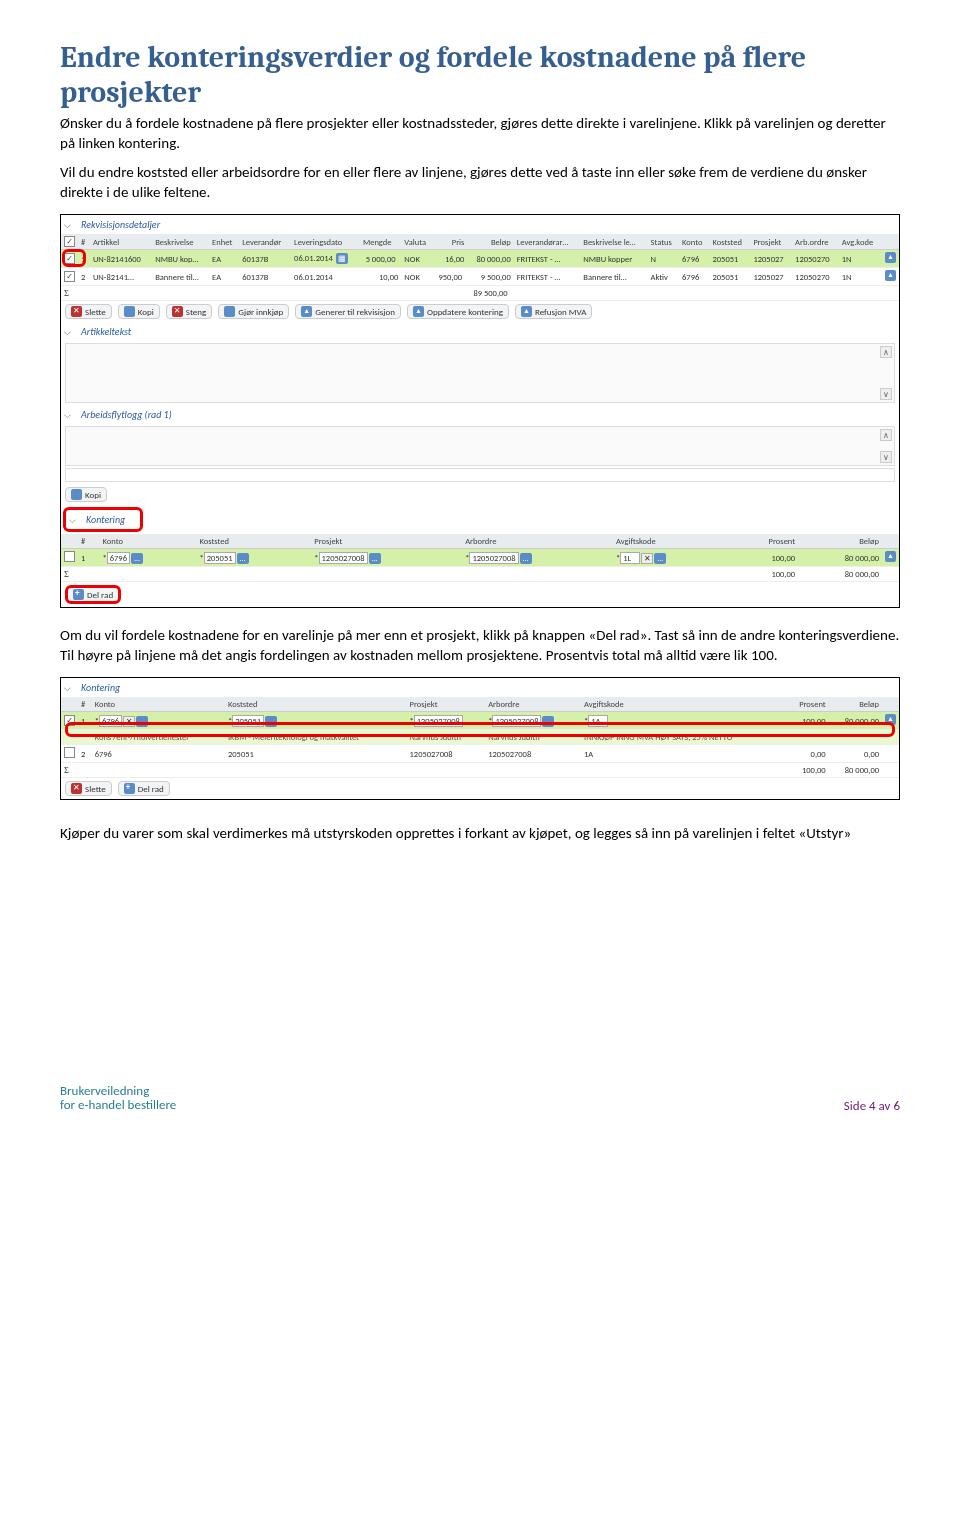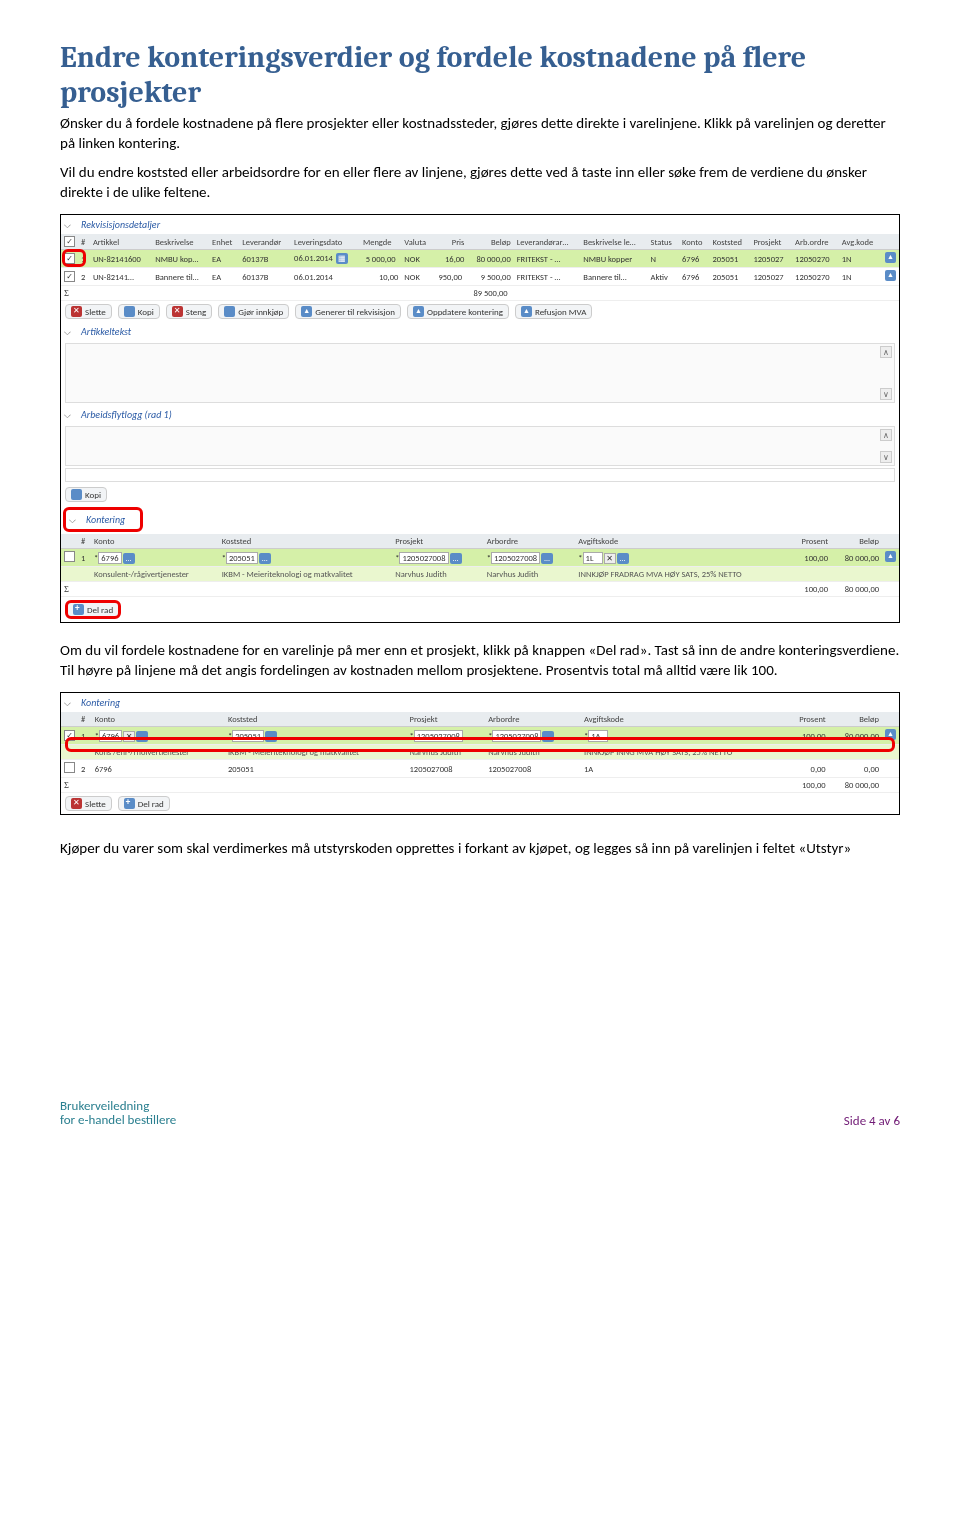--- a/index.html
+++ b/index.html
@@ -237,30 +237,20 @@
         <td>1</td>
         <td>*<span class="inp">6796</span><span class="look">…</span></td>
         <td>*<span class="inp">205051</span><span class="look">…</span></td>
         <td>*<span class="inp">1205027008</span><span class="look">…</span></td>
         <td>*<span class="inp">1205027008</span><span class="look">…</span></td>
         <td>*<span class="inp">1L</span><span class="clr">✕</span><span class="look">…</span></td>
         <td style="text-align:right;">100,00</td>
         <td style="text-align:right;">80 000,00</td>
         <td><span class="arrow"></span></td>
       </tr>
-      <tr class="row-green tiny">
-        <td></td>
-          <td></td>
-        <td>Konsulent-/rågivertjenester</td>
-        <td>IKBM - Meieriteknologi og matkvalitet</td>
-        <td>Narvhus Judith</td>
-        <td>Narvhus Judith</td>
-        <td>INNKJØP FRADRAG MVA HØY SATS, 25% NETTO</td>
-        <td colspan="3"></td>
-      </tr>
       <tr>
         <td class="sigma">Σ</td>
           <td colspan="6"></td>
         <td style="text-align:right;">100,00</td>
         <td style="text-align:right;">80 000,00</td>
         <td></td>
       </tr>
     </tbody>
   </table>
   <div class="toolbar">

